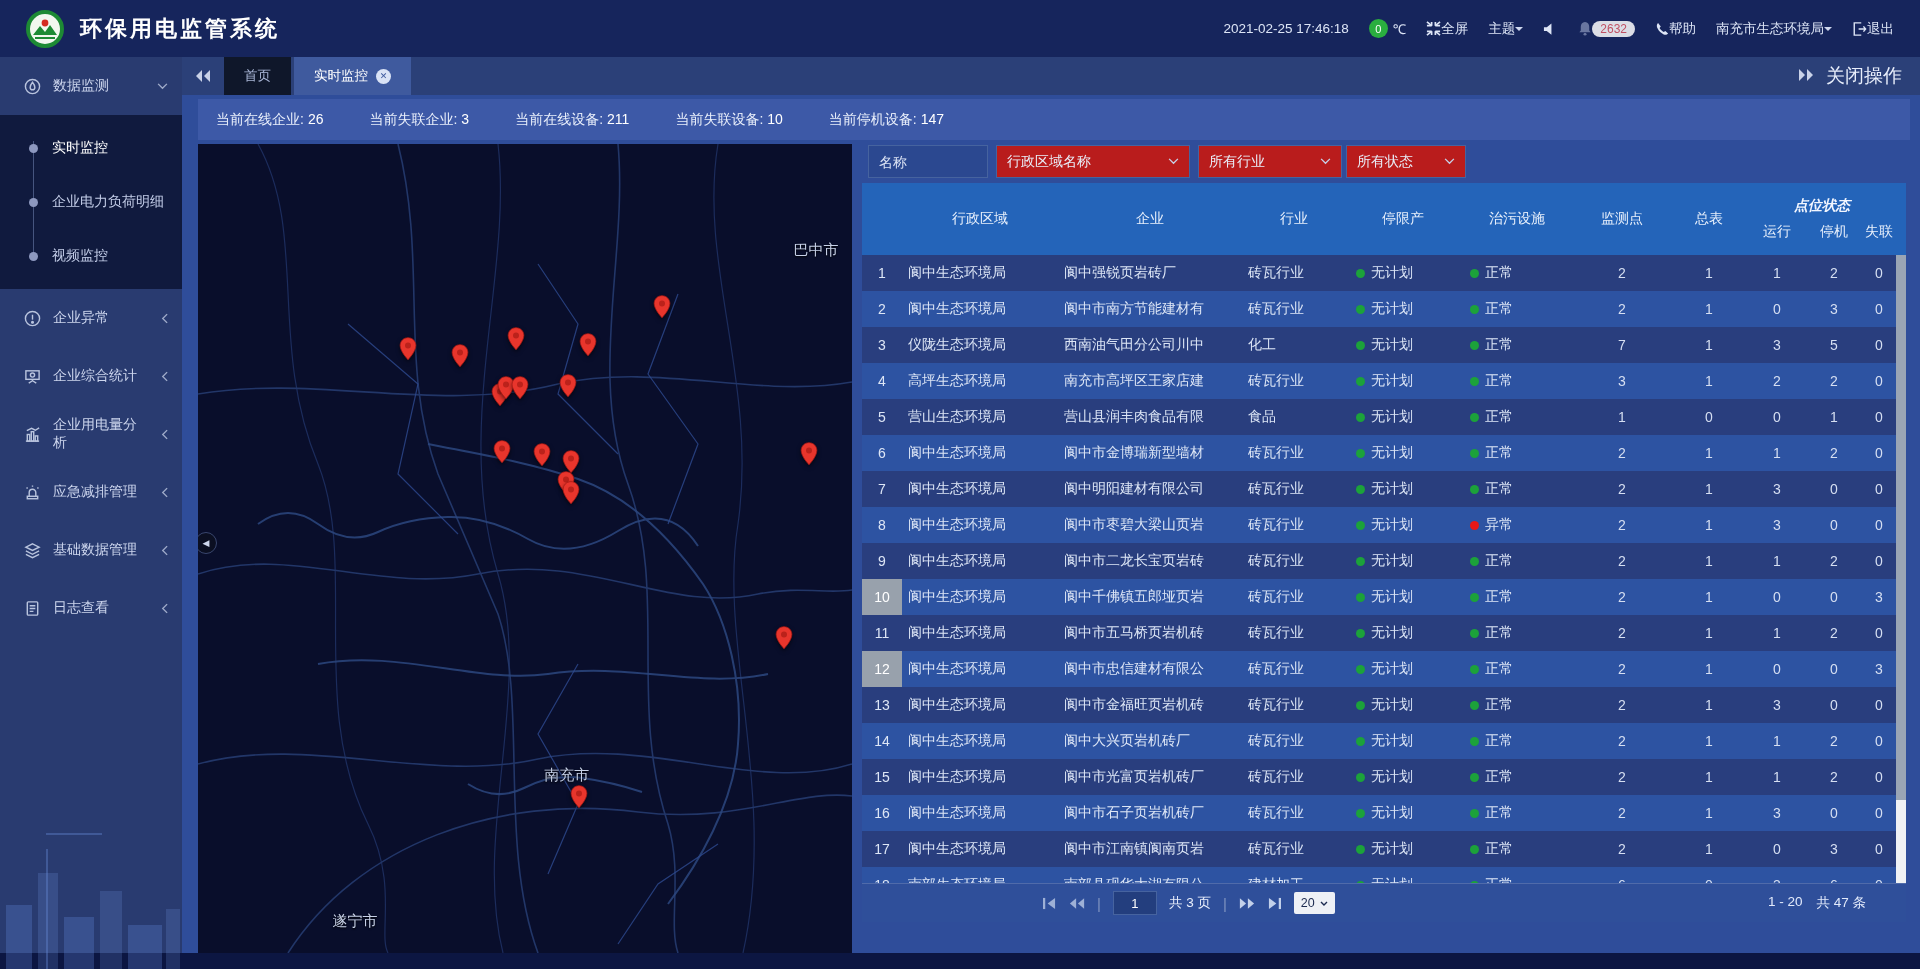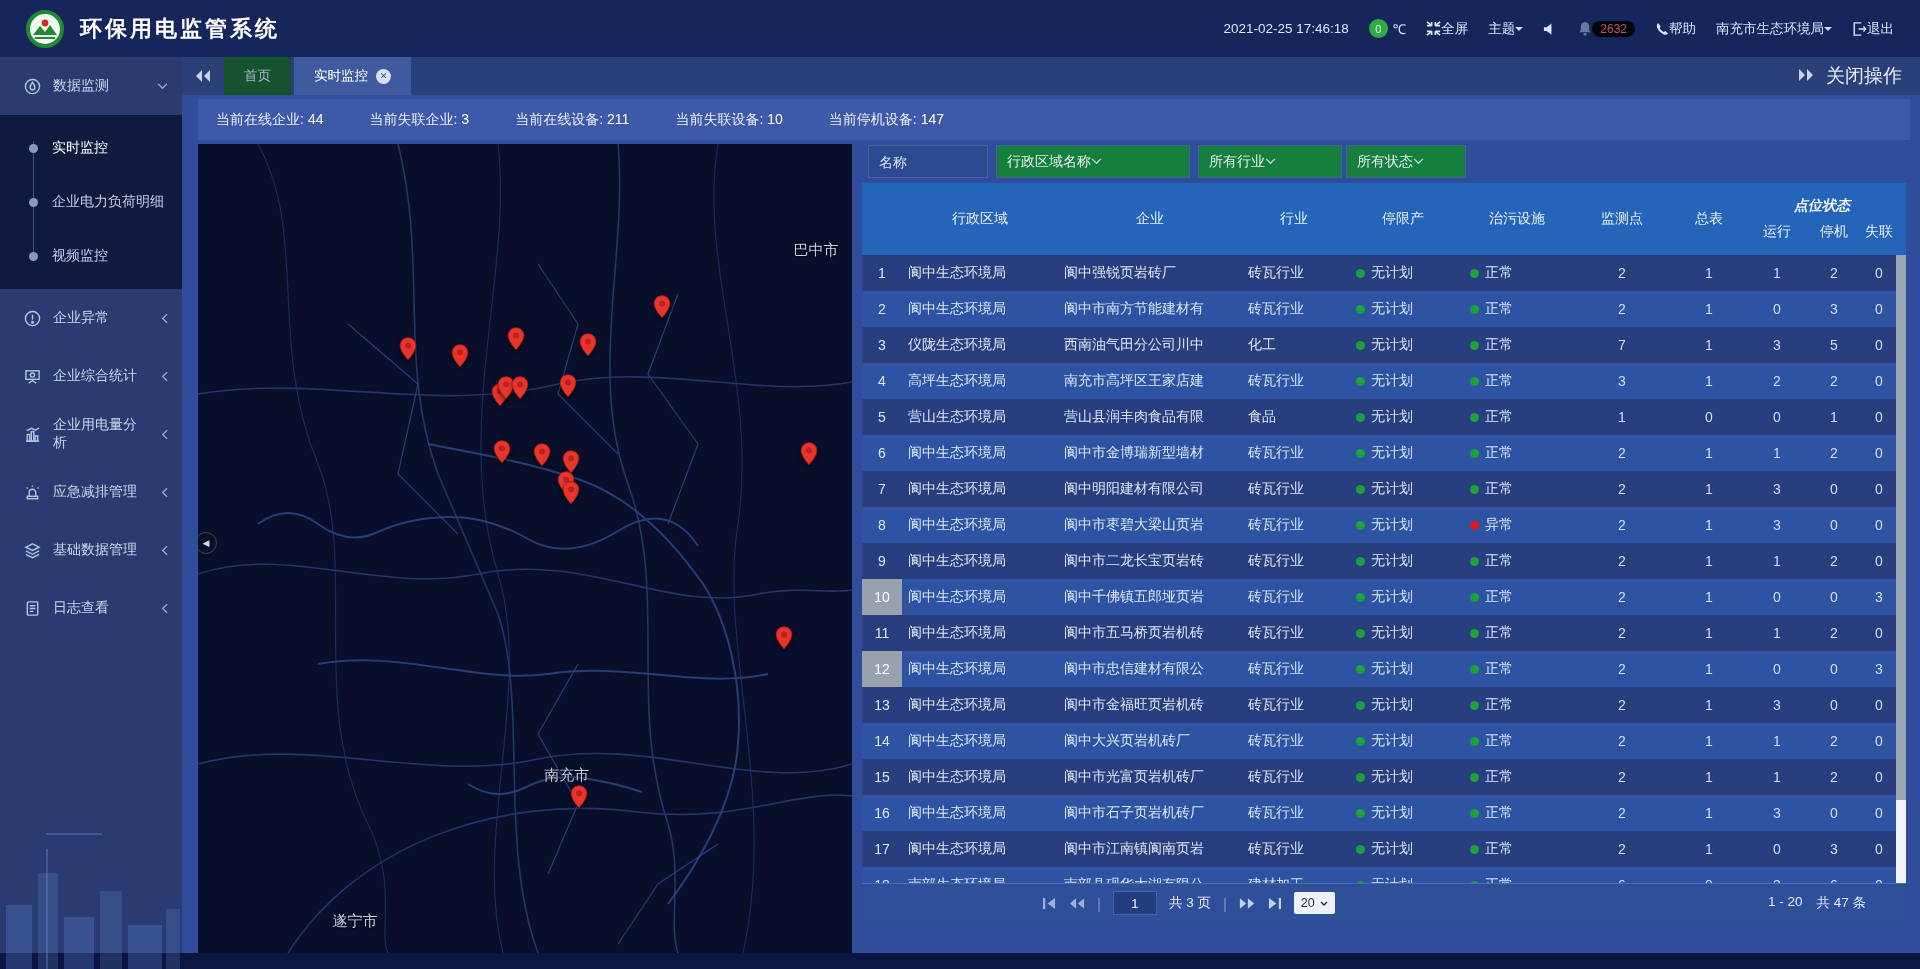--- a/index.html
+++ b/index.html
@@ -12,21 +12,21 @@
     display:flex;align-items:center;justify-content:space-between;padding:0 26px;z-index:30}
   .brand{display:flex;align-items:center;gap:16px}
   .logo{width:38px;height:38px;flex:0 0 auto}
   .brand h1{font-size:22px;font-weight:bold;letter-spacing:3px;color:#fff}
   .top-right{display:flex;align-items:center;gap:20px;font-size:13.5px;color:#dde5f6;white-space:nowrap}
   .tb-item{display:inline-flex;align-items:center;gap:0;cursor:pointer}
   .temp{display:inline-flex;align-items:center;gap:5px}
   .temp-badge{width:19px;height:19px;border-radius:50%;background:#2aae3f;color:#fff;
     font-style:normal;font-size:11px;display:inline-flex;align-items:center;justify-content:center}
   .caret{width:0;height:0;border:4px solid transparent;border-top-color:#cfd8ee;margin-top:4px}
-  .badge{font-style:normal;background:#000000;color:#e05a66;border-radius:9px;
+  .badge{font-style:normal;background:#ffffff;color:#e05a66;border-radius:9px;
     padding:1px 8px;font-size:12px;opacity:.85}
   .dim{opacity:.55}
   
   .sidebar{position:absolute;left:0;top:57px;width:182px;bottom:16px;background:#293b70;z-index:20}
   .menu-item{height:58px;display:flex;align-items:center;gap:12px;padding:0 14px 0 24px;
     font-size:14px;color:#cdd6ee;cursor:pointer}
   .menu-item .lbl{flex:1}
   .submenu{position:relative;background:#101a3e;padding:6px 0}
   .rail{position:absolute;left:33px;top:26px;bottom:30px;width:1px;background:#46557f}
   .sub-item{position:relative;height:54px;display:flex;align-items:center;
@@ -35,21 +35,21 @@
   .sub-item.active{color:#ffffff}
   .micon{width:17px;height:17px;flex:0 0 auto}
   
   .skyline{position:absolute;left:0;bottom:-16px;width:182px;height:150px;pointer-events:none}
   .skyline i{position:absolute;bottom:0;background:rgba(96,134,214,.30);display:block}
   
   .tabbar{position:absolute;left:182px;top:57px;right:0;height:38px;background:#2b4078;
     display:flex;align-items:stretch;z-index:25}
   .tab-scroll{width:42px;display:flex;align-items:center;justify-content:center;cursor:pointer}
   .tab{display:flex;align-items:center;gap:8px;padding:0 20px;font-size:13.5px;
-    color:#a9b6d6;background:#14532d;margin-right:3px;cursor:pointer}
+    color:#a9b6d6;background:#0f172a;margin-right:3px;cursor:pointer}
   .tab.active{background:#3f5a9e;color:#fff}
   .tab-close{font-style:normal;width:15px;height:15px;border-radius:50%;background:#d9e2f5;
     color:#3f5a9e;font-size:9px;display:flex;align-items:center;justify-content:center;cursor:pointer}
   .tab-right{margin-left:auto;display:flex;align-items:center;gap:12px;padding-right:18px}
   .close-ops{font-size:19px;color:#e8eefb;cursor:pointer}
   
   .statsbar{position:absolute;left:198px;top:99px;width:1712px;height:41px;background:#3d59a7;
     display:flex;align-items:center;gap:46px;padding-left:18px;font-size:14px;z-index:10}
   .stat b{font-weight:normal;color:#e9effb}
   .stat em{font-style:normal;color:#ffffff;margin-left:4px}
@@ -62,22 +62,22 @@
     filter:drop-shadow(0 2px 2px rgba(0,0,0,.55))}
   .collapse{position:absolute;left:-3px;top:48%;width:22px;height:22px;border-radius:50%;
     background:#0b0f22;border:1px solid #39466e;color:#cfd8ee;font-size:9px;cursor:pointer;z-index:5}
   
   .panel{position:absolute;left:858px;top:144px;width:1052px;height:778px}
   .filters{position:absolute;left:0;top:0;right:0;height:36px}
   .f-input{position:absolute;left:10px;top:1px;width:120px;height:33px;background:#2b4890;
     border:1px solid #46639f;color:#e9eef8;font-size:14px;padding:0 10px;outline:none;
     font-family:"Liberation Sans",sans-serif}
   .f-input::placeholder{color:#dbe3f4;opacity:1}
-  .select{position:absolute;top:1px;height:33px;background:#15803d;border:1px solid #46639f;
-    display:flex;align-items:center;padding:0 10px;
+  .select{position:absolute;top:1px;height:33px;background:#b91c1c;border:1px solid #46639f;
+    display:flex;align-items:center;justify-content:space-between;padding:0 10px;
     font-size:14px;color:#e9eef8;cursor:pointer}
   .sel-region{left:138px;width:194px}
   .sel-industry{left:340px;width:144px}
   .sel-status{left:488px;width:120px}
   
   .table{position:absolute;left:4px;right:4px;top:39px;bottom:0;background:#2a4183}
   .thead{position:absolute;left:0;top:0;right:0;height:72px;background:#2464b9;display:flex;font-size:14px}
   .th{display:flex;align-items:center;justify-content:center;color:#e8f0fc}
   .th-group{display:flex;flex-direction:column;justify-content:center;gap:8px}
   .group-label{text-align:center;font-style:italic;font-weight:bold;color:#f2f6ff}
@@ -308,21 +308,21 @@
           <path d="M1 0 L7 6 L1 12 Z"></path>
             <path d="M9 0 L15 6 L9 12 Z"></path>
         </svg>
       </span>
       <span class="close-ops">关闭操作</span>
     </div>
   </div>
 
   <div class="statsbar">
 
-      <span class="stat"><b>当前在线企业:</b><em>44</em></span>
+      <span class="stat"><b>当前在线企业:</b><em>26</em></span>
 
       <span class="stat"><b>当前失联企业:</b><em>3</em></span>
 
       <span class="stat"><b>当前在线设备:</b><em>211</em></span>
 
       <span class="stat"><b>当前失联设备:</b><em>10</em></span>
 
       <span class="stat"><b>当前停机设备:</b><em>147</em></span>
     </div>
 

